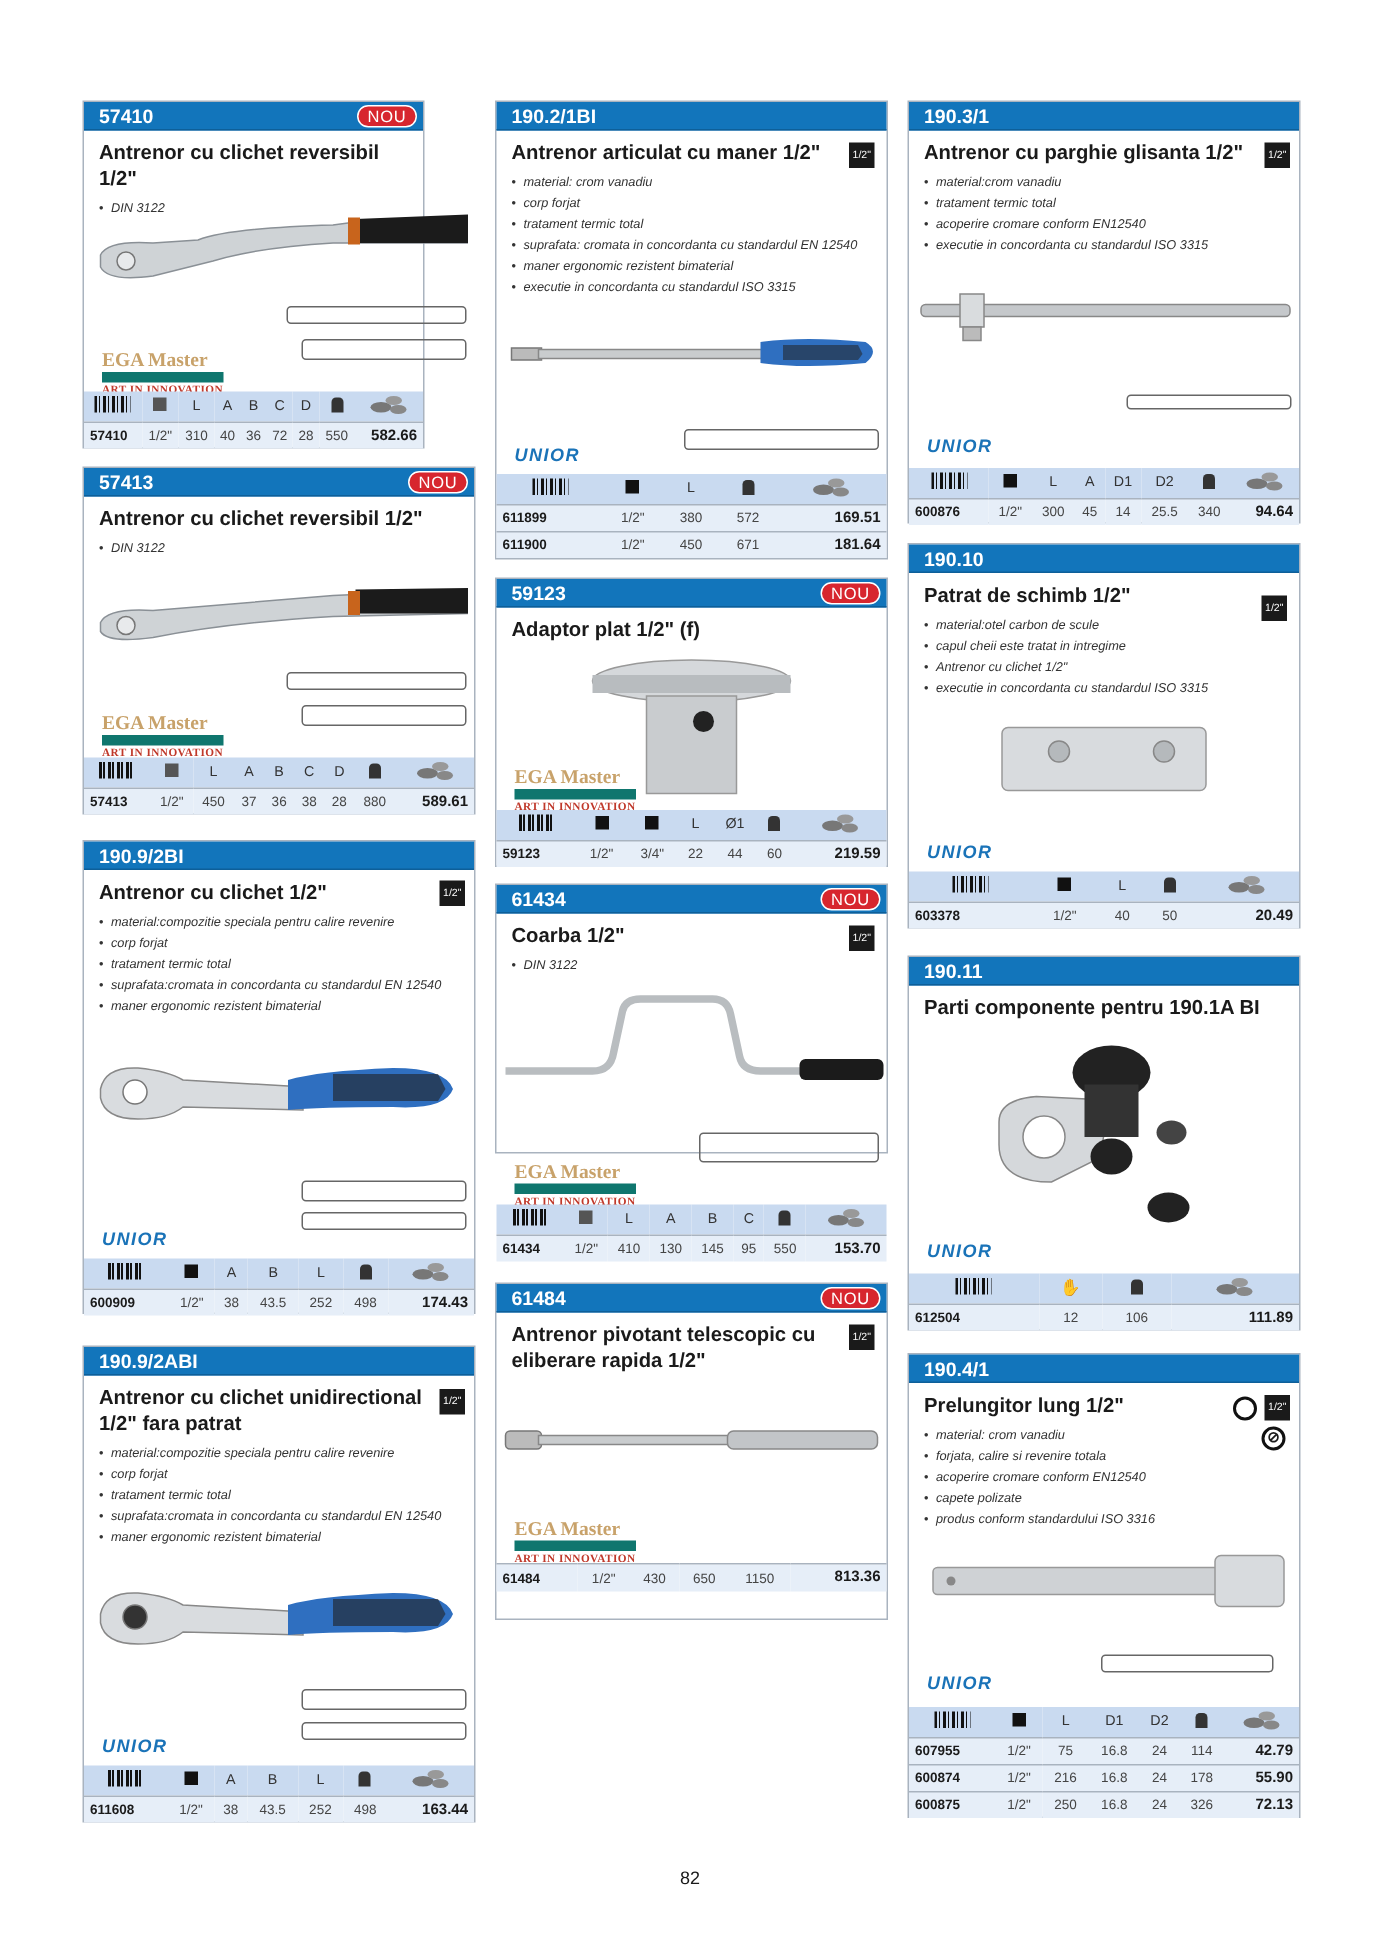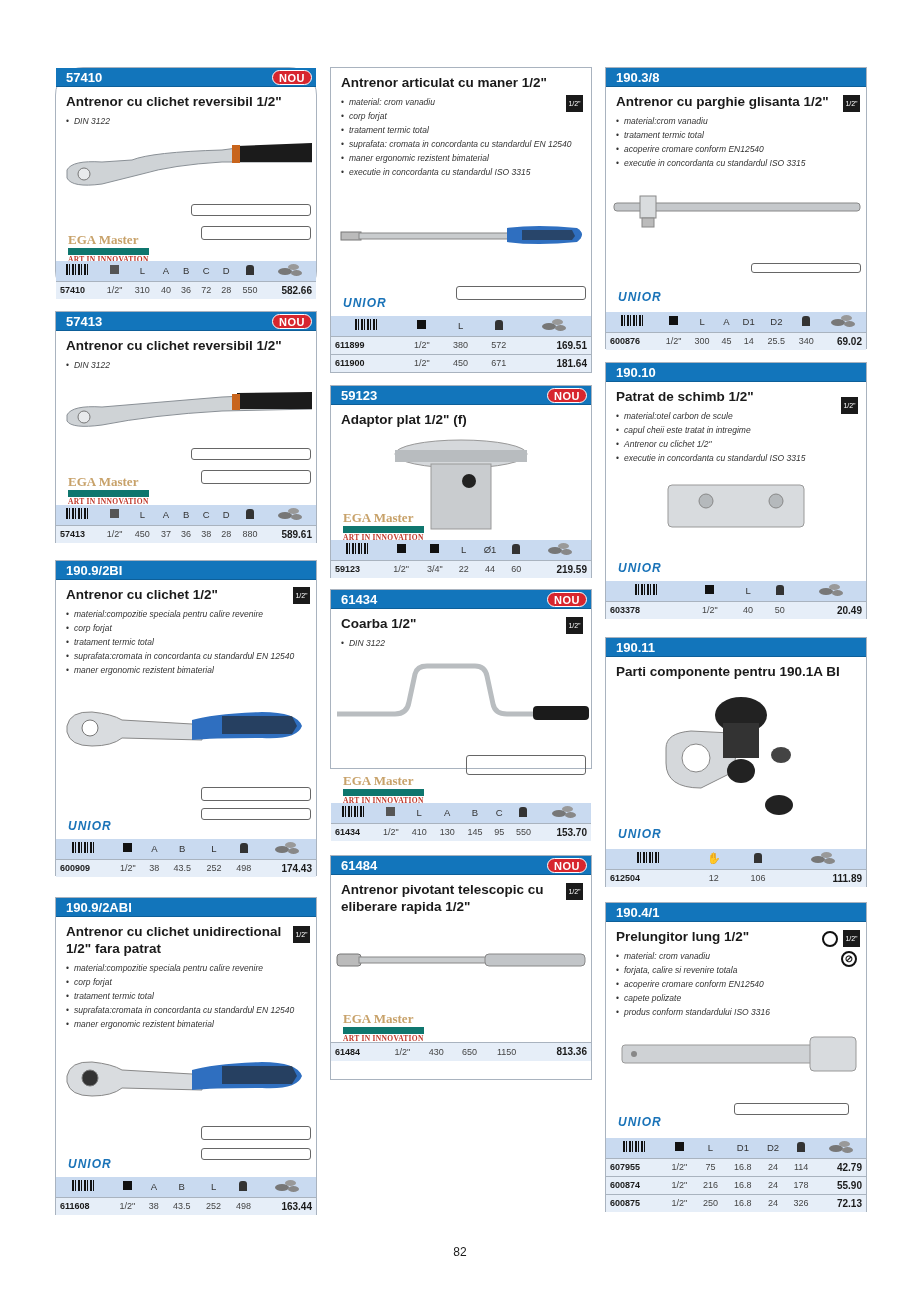--- a/index.html
+++ b/index.html
@@ -1,19 +1,19 @@
 <!DOCTYPE html>
 <html><head>
 <meta charset="utf-8">
 <style>
   * { box-sizing: border-box; margin: 0; padding: 0; }
   body { width: 920px; height: 1301px; background: #ffffff; font-family: "Liberation Sans", sans-serif; color: #1a1a1a; position: relative; overflow: hidden; }
   .card { position: absolute; border: 1px solid #a9b3bf; background: #fff; }
   .card-head { height: 19px; background: #1275bb; color: #fff; font-weight: bold; font-size: 13px; padding-left: 10px; line-height: 19px; position: relative; border-bottom: 1px solid #0d5f99; }
-  .badge-new { position: absolute; right: 4px; top: 2px; height: 15px; line-height: 15px; padding: 0 6px; background: #d7262e; color: #fff; font-size: 11px; font-weight: bold; border-radius: 8px; border: 1px solid #fff; letter-spacing: 0.5px; }
+  .badge-new { position: absolute; right: 4px; top: 2px; height: 15px; line-height: 15px; padding: 0 6px; background: #d7262e; color: #fff; font-size: 11px; font-weight: normal; border-radius: 8px; border: 1px solid #fff; letter-spacing: 0.5px; }
   .title { font-size: 13.5px; font-weight: bold; padding: 6px 10px 0 10px; line-height: 17px; }
   .specs { list-style: none; padding: 4px 10px 0 10px; }
   .specs li { font-size: 8.5px; font-style: italic; color: #333; line-height: 14px; }
   .specs li::before { content: "•"; font-style: normal; margin-right: 5px; }
   .size-tag { position: absolute; background: #1a1a1a; color: #fff; font-size: 7px; width: 17px; height: 17px; line-height: 17px; text-align: center; }
   .brand-ega { position: absolute; left: 12px; font-size: 13px; font-weight: bold; color: #c8a26a; font-family: "Liberation Serif", serif; }
   .brand-ega .sub { display: block; font-size: 7.5px; color: #c0392b; letter-spacing: 0.3px; border-top: 7px solid #0f766e; font-weight: bold; }
   .brand-unior { position: absolute; left: 12px; font-size: 12px; font-style: italic; font-weight: bold; color: #1a73b8; letter-spacing: 1px; }
   table.data { position: absolute; left: 0; right: 0; width: 100%; border-collapse: collapse; font-size: 9px; color: #444; }
   table.data tr.head { background: #c9daf0; height: 20px; }
@@ -29,21 +29,21 @@
   .coins-icon::before { content: ""; position: absolute; left: 0; top: 4px; width: 14px; height: 7px; background: #777; border-radius: 50%; }
   .coins-icon::after { content: ""; position: absolute; left: 10px; top: 0; width: 11px; height: 6px; background: #999; border-radius: 50%; box-shadow: 3px 6px 0 #888; }
   .hdr-lbl { color: #333; font-size: 9.5px; }
   .tool { position: absolute; }
   .page-num { position: absolute; left: 0; right: 0; top: 1245px; text-align: center; font-size: 12px; }
   .drawing { position: absolute; border: 1px solid #666; border-radius: 3px; }
 </style>
 </head>
 <body>
 
-<div class="card" style="left:55px;top:67px;width:262px;height:232px;border-radius:28px;">
+<div class="card" style="left:55px;top:67px;width:228px;height:232px;">
   <div class="card-head">
     <span>57410</span>
     <span class="badge-new">NOU</span>
   </div>
   <div class="title">Antrenor cu clichet reversibil 1/2"</div>
   <ul class="specs">
       <li>DIN 3122</li>
     </ul>
   <div class="tool" style="left:6px;top:72px;width:250px;height:55px;">
     <svg width="250" height="55" viewBox="0 0 250 55">
@@ -218,20 +218,21 @@
           <td>43.5</td>
           <td>252</td>
           <td>498</td>
           <td class="price">163.44</td>
         </tr>
   </tbody>
     </table>
 </div>
 
 <div class="card" style="left:330px;top:67px;width:262px;height:306px;">
+  <div class="card-head"><span>190.2/1BI</span></div>
   <div class="size-tag" style="right:8px;top:27px;">1/2"</div>
   <div class="title">Antrenor articulat cu maner 1/2"</div>
   <ul class="specs">
     <li>material: crom vanadiu</li>
     <li>corp forjat</li>
     <li>tratament termic total</li>
     <li>suprafata: cromata in concordanta cu standardul EN 12540</li>
     <li>maner ergonomic rezistent bimaterial</li>
     <li>executie in concordanta cu standardul ISO 3315</li>
   </ul>
@@ -378,21 +379,21 @@
           <td>430</td>
           <td>650</td>
           <td>1150</td>
           <td class="price">813.36</td>
         </tr>
   </tbody>
     </table>
 </div>
 
 <div class="card" style="left:605px;top:67px;width:262px;height:282px;">
-  <div class="card-head"><span>190.3/8</span></div>
+  <div class="card-head"><span>190.3/1</span></div>
   <div class="size-tag" style="right:6px;top:27px;">1/2"</div>
   <div class="title">Antrenor cu parghie glisanta 1/2"</div>
   <ul class="specs">
     <li>material:crom vanadiu</li>
     <li>tratament termic total</li>
     <li>acoperire cromare conform EN12540</li>
     <li>executie in concordanta cu standardul ISO 3315</li>
   </ul>
   <div class="tool" style="left:6px;top:126px;width:250px;height:36px;">
     <svg width="250" height="36" viewBox="0 0 250 36">
@@ -416,21 +417,21 @@
           <td><span class="coins-icon"></span></td>
         </tr>
     <tr class="row">
           <td class="code">600876</td>
           <td>1/2"</td>
           <td>300</td>
           <td>45</td>
           <td>14</td>
           <td>25.5</td>
           <td>340</td>
-          <td class="price">69.02</td>
+          <td class="price">94.64</td>
         </tr>
   </tbody>
     </table>
 </div>
 
 <div class="card" style="left:605px;top:362px;width:262px;height:257px;">
   <div class="card-head"><span>190.10</span></div>
   <div class="size-tag" style="right:8px;top:34px;">1/2"</div>
   <div class="title">Patrat de schimb 1/2"</div>
   <ul class="specs">

